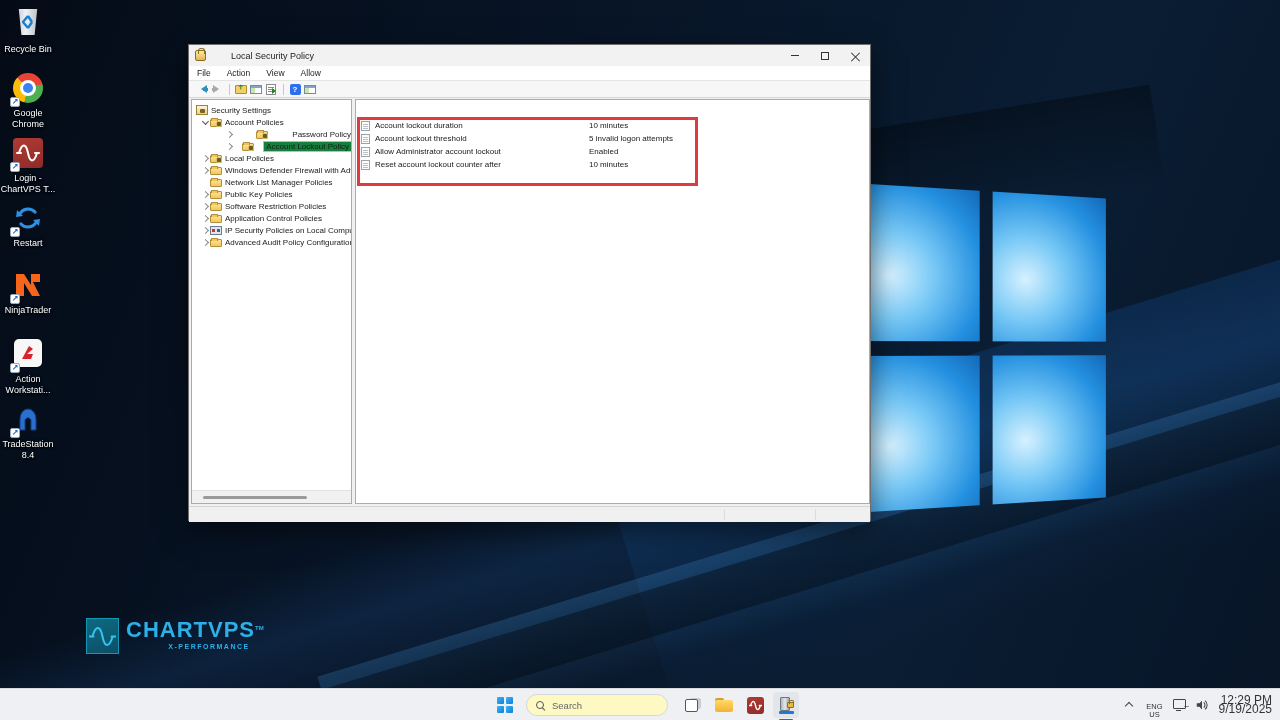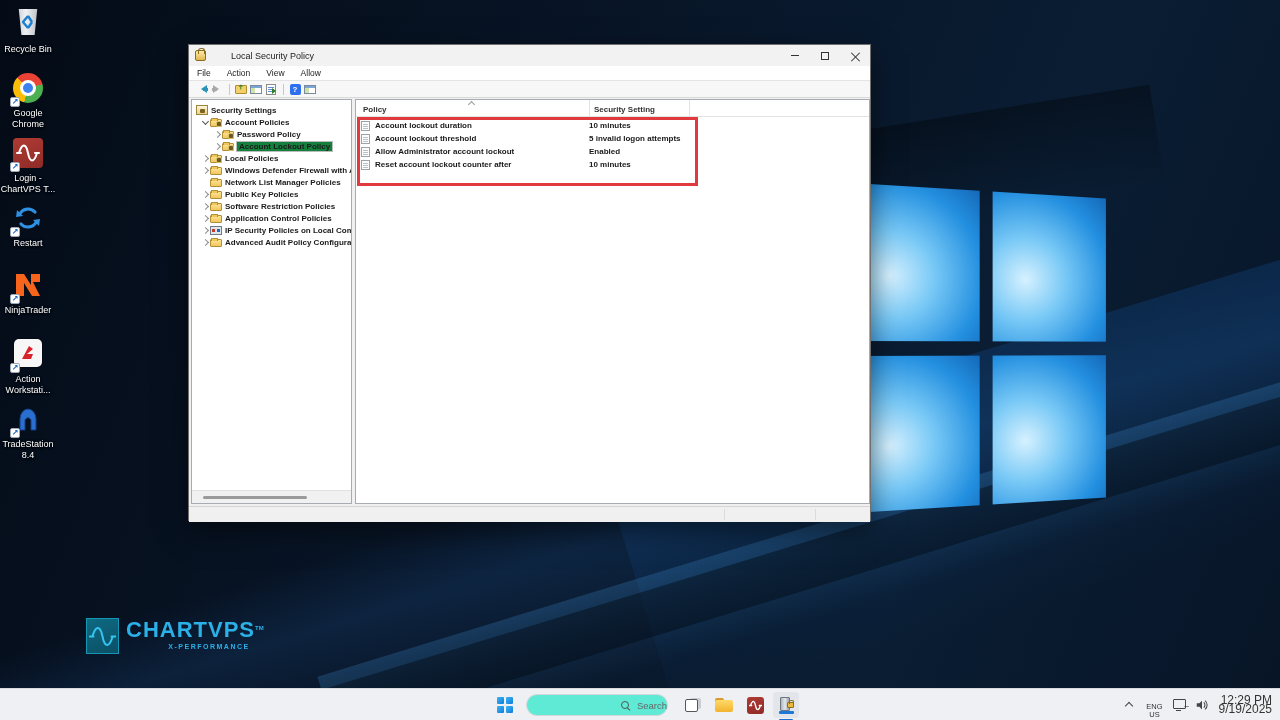--- a/index.html
+++ b/index.html
@@ -96,28 +96,28 @@
   .ico-upfolder::after { content:"➜"; position:absolute; left:2px; top:-3px; font-size:7px; color:#2d7d2d; transform:rotate(-90deg); }
   .ico-window { width:12px; height:9px; background:#fff; border:1px solid #7a8a9a; position:relative; }
   .ico-window::before { content:""; position:absolute; left:0; top:0; right:0; height:2px; background:#7aa7d6; }
   .ico-window::after { content:""; position:absolute; left:0; top:2px; width:4px; bottom:0; background:#cfe3a8; }
   .ico-export { width:10px; height:11px; background:#fff; border:1px solid #8a8a8a; position:relative; }
   .ico-export::before { content:""; position:absolute; left:1px; top:2px; width:6px; height:1px; background:#5b8ed6; box-shadow:0 2px 0 #5b8ed6, 0 4px 0 #5b8ed6; }
   .ico-export::after { content:""; position:absolute; right:-4px; bottom:0; border:3px solid transparent; border-left:4px solid #2d7d2d; }
   .ico-help { width:11px; height:11px; background:#2e6ff0; color:#fff; font-size:8px; font-weight:bold; text-align:center; line-height:11px; border-radius:2px; }
 
   .winbody { position:relative; height:408px; background:#f0f0f0; }
-  .pane-box { position:absolute; top:1px; background:#fff; border:1px solid #a6acb2;font-weight:bold; }
+  .pane-box { position:absolute; top:1px; background:#fff; border:1px solid #a6acb2; }
   .treepane { left:2px; width:161px; height:405px; }
   .listpane { left:166px; width:515px; height:405px; }
 
   
   .tree { position:absolute; inset:0 0 14px 0; overflow:hidden; padding-top:4px; }
   .titem { height:12px; display:flex; align-items:center; white-space:nowrap; font-size:8px; color:#1a1a1a; }
-  .lvl0 { padding-left:4px; } .lvl1 { padding-left:9px; } .lvl2 { padding-left:21px; }
+  .lvl0 { padding-left:4px; } .lvl1 { padding-left:9px; } .lvl2 { padding-left:33px;justify-content:space-between; }
   .exp { width:9px; height:9px; position:relative; flex:0 0 9px; }
   .exp.right::before { content:""; position:absolute; left:2px; top:2px; width:4px; height:4px;
        border-right:1px solid #8a8a8a; border-bottom:1px solid #8a8a8a; transform:rotate(-45deg); }
   .exp.down::before { content:""; position:absolute; left:2px; top:1px; width:4px; height:4px;
        border-right:1px solid #555; border-bottom:1px solid #555; transform:rotate(45deg); }
   .ticon { width:12px; height:10px; position:relative; flex:0 0 12px; margin-right:3px; }
   .if { background:linear-gradient(180deg,#ffe396,#f0c75e); border:1px solid #b39037; border-radius:1px; height:8px; margin-top:2px; }
   .if::before { content:""; position:absolute; left:0; top:-2px; width:5px; height:2px; background:#f0c75e; border:1px solid #b39037; border-bottom:none; border-radius:1px 1px 0 0; }
   .if.lock::after { content:""; position:absolute; right:0px; bottom:0px; width:4px; height:4px; background:#6b5b1e; border-radius:1px; box-shadow:0 0 0 1px #d8c06a; }
   .iroot { background:linear-gradient(180deg,#fdf6dd,#e8d18a); border:1px solid #9a8435; height:10px; }
@@ -148,22 +148,22 @@
 
   .statusbar { height:16px; background:#f0f0f0; border-top:1px solid #d4d4d4; position:relative; }
   .ssep { position:absolute; top:2px; bottom:2px; width:1px; background:#dcdcdc; }
 
   
   .taskbar { position:absolute; left:0; bottom:0; width:1280px; height:32px; background:#eef0f3; border-top:1px solid #d8dadd; }
   .tb-center { position:absolute; left:492px; top:0; height:32px; display:flex; align-items:center; }
   .startbtn { width:26px; height:26px; display:flex; align-items:center; justify-content:center; margin-right:8px; }
   .startgrid { width:16px; height:16px; display:grid; grid-template-columns:1fr 1fr; grid-template-rows:1fr 1fr; gap:1.5px; }
   .startgrid span { background:linear-gradient(135deg,#3db3f5,#0f7fd9); border-radius:1px; }
-  .searchpill { width:142px; height:22px; background:#5eead4; border:1px solid #d5d8db; border-radius:12px;
-                display:flex; align-items:center; padding-left:9px; margin-right:12px;justify-content:flex-end; }
+  .searchpill { width:142px; height:22px; background:#fef9c3; border:1px solid #d5d8db; border-radius:12px;
+                display:flex; align-items:center; padding-left:9px; margin-right:12px; }
   .mag { width:9px; height:9px; position:relative; margin-right:7px; }
   .mag::before { content:""; position:absolute; left:0; top:0; width:6px; height:6px; border:1.4px solid #555; border-radius:50%; }
   .mag::after { content:""; position:absolute; left:6px; top:6px; width:4px; height:1.4px; background:#555; transform:rotate(45deg); transform-origin:left center; }
   .searchtxt { font-size:9.5px; color:#666; }
   .tbapp { width:26px; height:26px; display:flex; align-items:center; justify-content:center; margin-right:5px; position:relative; border-radius:4px; }
   .tbapp.active { background:#e2e6ea; }
   .tbapp.active::after { content:""; position:absolute; bottom:-3px; left:6px; width:14px; height:2.5px; background:#1d6fd4; border-radius:2px; }
   .taskview { position:relative; width:16px; height:14px; }
   .taskview::before { content:""; position:absolute; right:0; top:0; width:11px; height:11px; background:#c9cdd2; border-radius:2px; }
   .taskview::after { content:""; position:absolute; left:0; bottom:0; width:11px; height:11px; background:#fff; border:1px solid #54585c; border-radius:2px; }
@@ -415,27 +415,20 @@
           <span class="ticon if"></span>
           <span class="tlabel">Advanced Audit Policy Configuration</span>
         </div>
       </div>
       <div class="hscroll">
         <div class="hthumb"></div>
       </div>
     </div>
 
     <div class="pane-box listpane">
-      <div class="lheader">
-        <span class="h1">Policy</span>
-        <span class="sortcaret"></span>
-        <span class="h2">Security Setting</span>
-        <span class="hdiv" style="left:233px"></span>
-        <span class="hdiv" style="left:333px"></span>
-      </div>
       <div class="lrows">
         <div class="lrow">
           <span class="doc"></span>
           <span class="lpol">Account lockout duration</span>
           <span class="lset">10 minutes</span>
         </div>
         <div class="lrow">
           <span class="doc"></span>
           <span class="lpol">Account lockout threshold</span>
           <span class="lset">5 invalid logon attempts</span>

